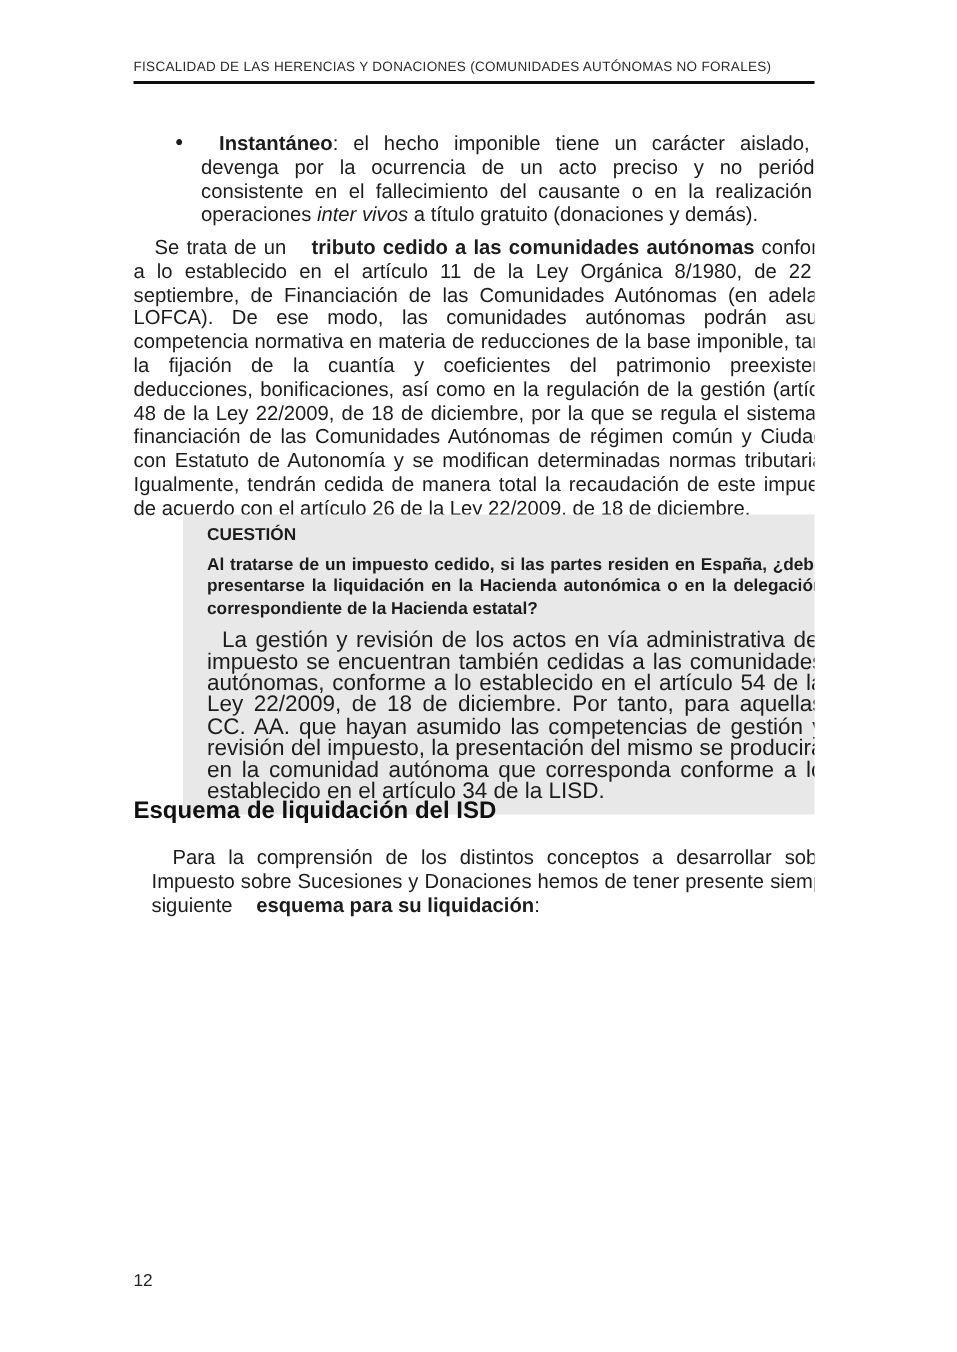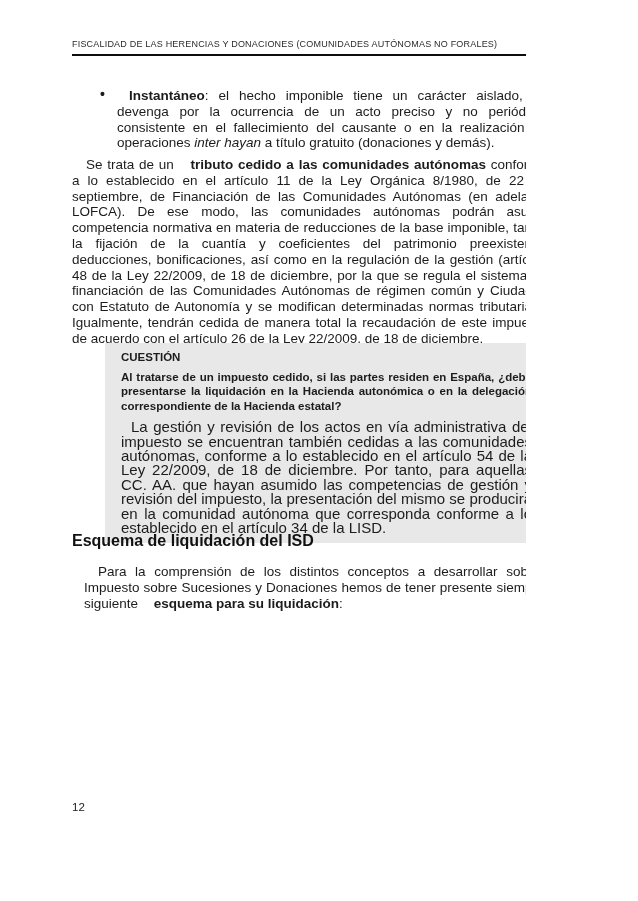--- a/index.html
+++ b/index.html
@@ -8,20 +8,21 @@
     background: #ffffff;
   }
   .page {
     position: relative;
     width: 526px;
     height: 901px;
     background: #ffffff;
     font-family: "Liberation Sans", "DejaVu Sans", sans-serif;
     color: #1c1c1c;
     overflow: hidden;
+    margin-left: 17px;
   }
   .content {
     position: absolute;
     left: 72px;
     top: 0;
     width: 475px;
     height: 901px;
   }
   .running-head {
     position: absolute;
@@ -108,40 +109,40 @@
   }
   .para-esquema {
     position: absolute;
     top: 564px;
     left: 12px;
     width: 475px;
     text-indent: 14px;
   }
   .page-number {
     position: absolute;
-    top: 801px;
+    top: 848px;
     left: 0;
     font-size: 11.5px;
     color: #222222;
   }
   .b { font-weight: bold; padding-left: 12px; }
   .i { font-style: italic; }
 </style>
 </head>
 <body>
 
 <div class="page" style="background: rgb(255, 255, 255); color: rgb(28, 28, 28);">
   <div class="content">
 
     <div class="running-head">FISCALIDAD DE LAS HERENCIAS Y DONACIONES (COMUNIDADES AUTÓNOMAS NO FORALES)</div>
 
     <div class="head-rule"></div>
 
     <div class="bullet-para body-text">
-      <span class="bullet-marker">•</span><span class="b">Instantáneo</span><span>: el hecho imponible tiene un carácter aislado, se devenga por la ocurrencia de un acto preciso y no periódico, consistente en el fallecimiento del causante o en la realización de operaciones </span><span class="i">inter hayan</span><span> a título gratuito (donaciones y demás).</span>
+      <span class="bullet-marker">•</span><span class="b">Instantáneo</span><span>: el hecho imponible tiene un carácter aislado, se devenga por la ocurrencia de un acto preciso y no periódico, consistente en el fallecimiento del causante o en la realización de operaciones </span><span class="i">inter vivos</span><span> a título gratuito (donaciones y demás).</span>
     </div>
 
     <div class="para-cession body-text">
       <span>Se trata de un </span><span class="b">tributo cedido a las comunidades autónomas</span><span> conforme a lo establecido en el artículo 11 de la Ley Orgánica 8/1980, de 22 de septiembre, de Financiación de las Comunidades Autónomas (en adelante LOFCA). De ese modo, las comunidades autónomas podrán asumir competencia normativa en materia de reducciones de la base imponible, tarifa, la fijación de la cuantía y coeficientes del patrimonio preexistente, deducciones, bonificaciones, así como en la regulación de la gestión (artículo 48 de la Ley 22/2009, de 18 de diciembre, por la que se regula el sistema de financiación de las Comunidades Autónomas de régimen común y Ciudades con Estatuto de Autonomía y se modifican determinadas normas tributarias). Igualmente, tendrán cedida de manera total la recaudación de este impuesto de acuerdo con el artículo 26 de la Ley 22/2009, de 18 de diciembre.</span>
     </div>
 
     <div class="cuestion-box" style="background: rgb(232, 232, 232);">
       <p class="box-label">CUESTIÓN</p>
       <p class="box-question">Al tratarse de un impuesto cedido, si las partes residen en España, ¿debe presentarse la liquidación en la Hacienda autonómica o en la delegación correspondiente de la Hacienda estatal?</p>
       <p class="box-answer">La gestión y revisión de los actos en vía administrativa del impuesto se encuentran también cedidas a las comunidades autónomas, conforme a lo establecido en el artículo 54 de la Ley 22/2009, de 18 de diciembre. Por tanto, para aquellas CC. AA. que hayan asumido las competencias de gestión y revisión del impuesto, la presentación del mismo se producirá en la comunidad autónoma que corresponda conforme a lo establecido en el artículo 34 de la LISD.</p>

